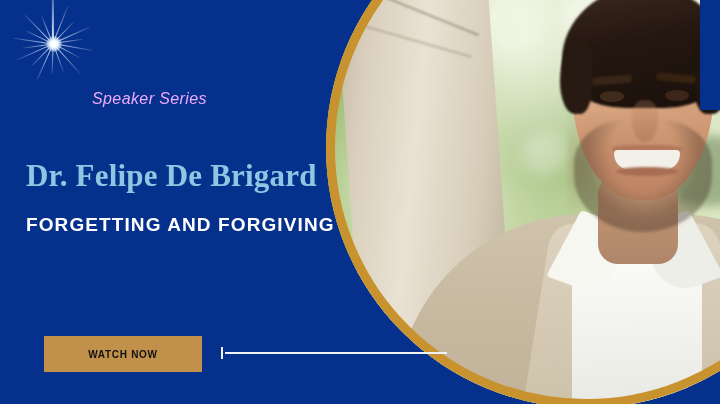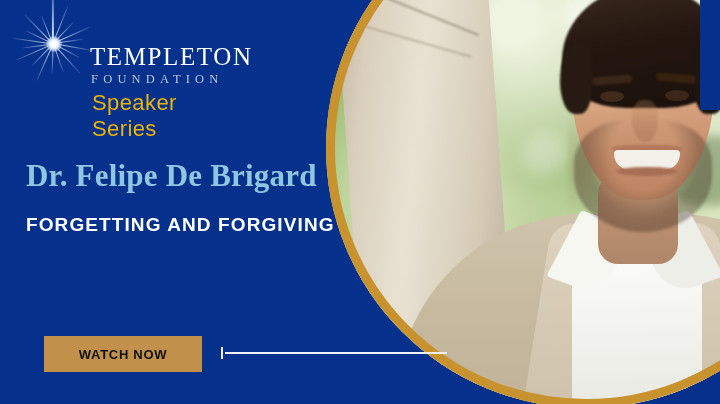--- a/index.html
+++ b/index.html
@@ -244,23 +244,24 @@
   #brand-foundation {
     position:absolute; left:77px; top:64px;
     font-family:"Liberation Serif", serif;
     font-size:12.5px;
     letter-spacing:5.2px;
     color:#B9C8DE;
   }
   #speaker-series {
     position:absolute; left:78px; top:82px;
     font-family:"Liberation Sans", sans-serif;
-    font-size:22px;
+    font-style:italic;
+    font-size:16px;
     letter-spacing:.4px;
-    color:#eab308;
+    color:#f0abfc;
   }
 
   #speaker-name {
     position:absolute; left:26px; top:158px;
     font-family:"Liberation Serif", serif;
     font-weight:bold;
     font-size:31px;
     letter-spacing:.2px;
     color:#8FC6E2;
     white-space:nowrap;
@@ -276,21 +277,21 @@
   }
 
   #watch-now {
     position:absolute; left:44px; top:336px;
     width:158px; height:36px;
     background:#C1914B;
     border:none;
     color:#111111;
     font-family:"Liberation Sans", sans-serif;
     font-weight:bold;
-    font-size:13px;
+    font-size:10px;
     letter-spacing:.7px;
     cursor:pointer;
     display:flex; align-items:center; justify-content:center;
   }
 
   #rule { position:absolute; left:221px; top:345px; width:226px; height:16px; }
   #rule .bar { position:absolute; left:4px; top:7px; width:222px; height:2.4px;
                background:#eef2f8; }
   #rule .tick { position:absolute; left:0px; top:2px; width:2.4px; height:12px;
                 background:#eef2f8; }
@@ -361,22 +362,20 @@
       <div class="ray long" style="transform:rotate(114deg);"></div>
       <div class="ray" style="transform:rotate(134deg);"></div>
       <div class="ray long" style="transform:rotate(156deg);"></div>
       <div class="ray" style="transform:rotate(172deg);"></div>
       <div class="ray long" style="transform:rotate(188deg);"></div>
       <div class="ray" style="transform:rotate(206deg);"></div>
       <div class="ray long" style="transform:rotate(226deg);"></div>
       <div class="ray" style="transform:rotate(248deg);"></div>
       <div class="core"></div>
     </div>
-    <div class="brandline" id="brand-templeton">TEMPLETON</div>
-    <div id="brand-foundation">FOUNDATION</div>
     <div id="speaker-series">Speaker Series</div>
   </div>
 
   <div id="talk-title">FORGETTING AND FORGIVING</div>
   <div id="speaker-name">Dr. Felipe De Brigard</div>
 
   <button id="watch-now">WATCH NOW</button>
 
   <div id="rule">
     <div class="tick"></div>

